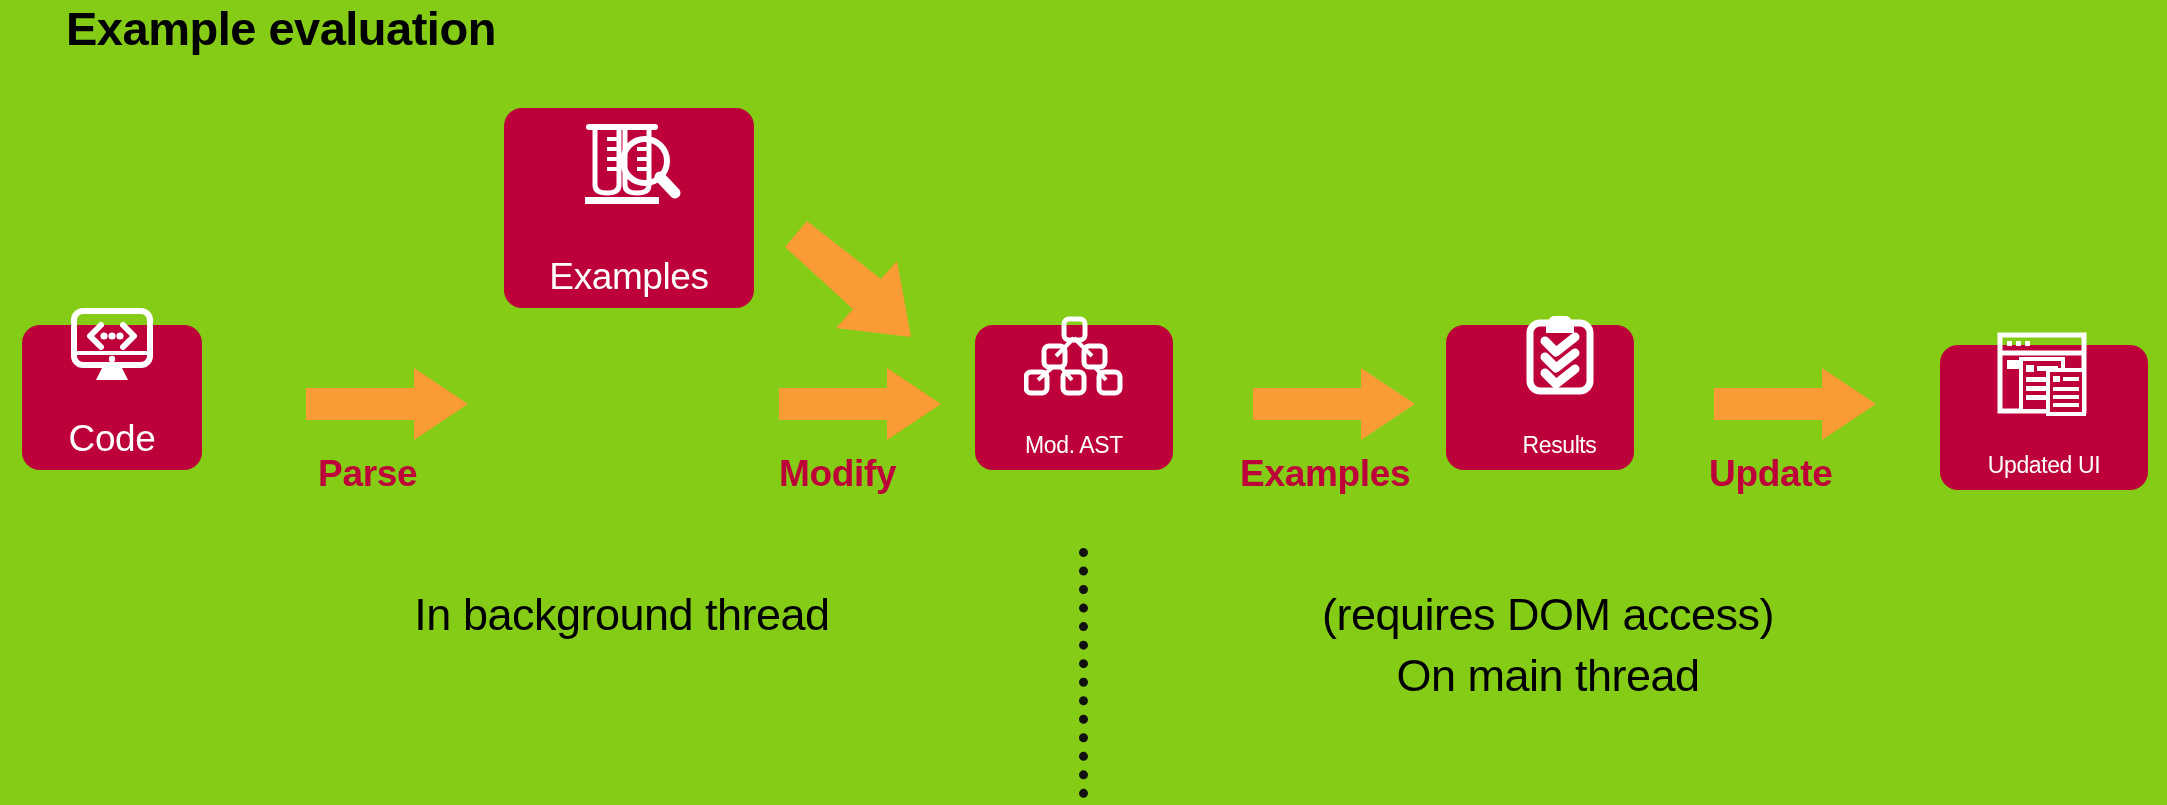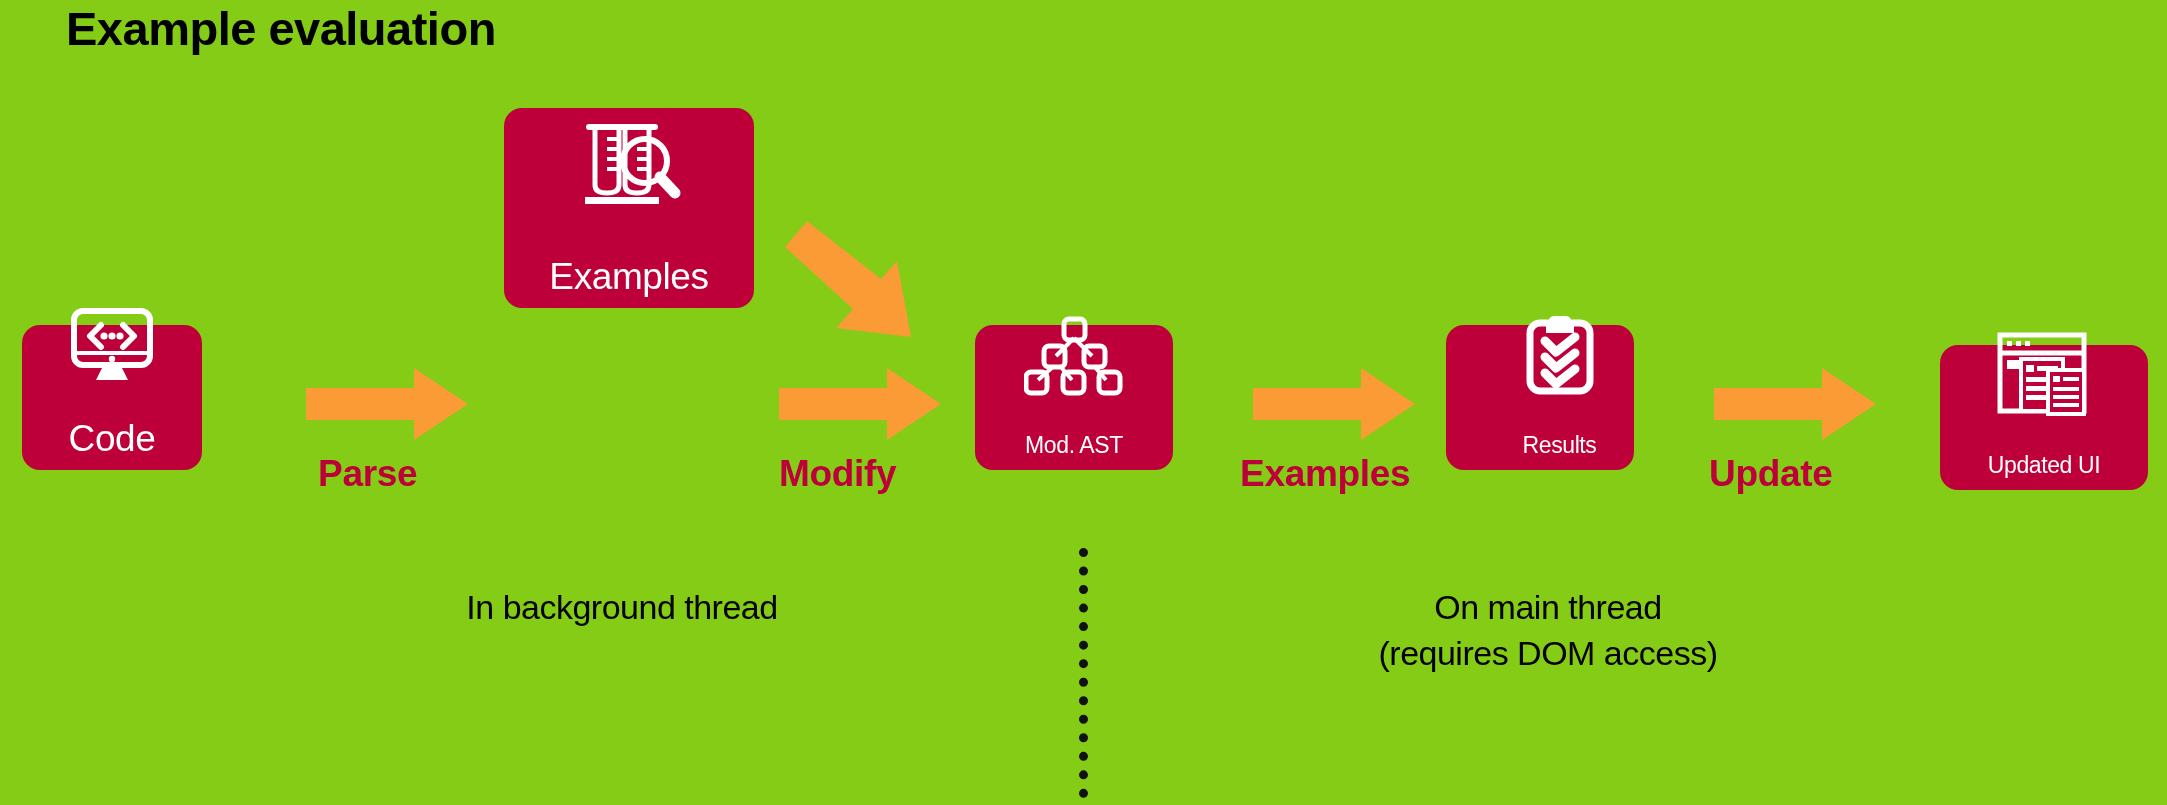--- a/index.html
+++ b/index.html
@@ -73,21 +73,21 @@
     font-size: 37px;
     font-weight: 700;
     white-space: nowrap;
     letter-spacing: -0.3px;
   }
 
   
   .caption {
     position: absolute;
     color: #000000;
-    font-size: 34px;
+    font-size: 45px;
     font-weight: 400;
     text-align: center;
     line-height: 1.35;
     white-space: nowrap;
     letter-spacing: -0.5px;
   }
 
   
   #thread-divider {
     position: absolute;
@@ -245,17 +245,17 @@
       </svg>
     </div>
     <div class="stage-label small">Updated UI</div>
   </div>
 
   <div id="thread-divider"></div>
 
   <div class="caption" style="left:322px; top:585px; width:600px;">In background thread</div>
 
   <div class="caption" style="left:1238px; top:585px; width:620px;">
+    <div>(requires DOM access)</div>
     <div>On main thread</div>
-    <div>(requires DOM access)</div>
   </div>
 
 </div>
 
 </body></html>

